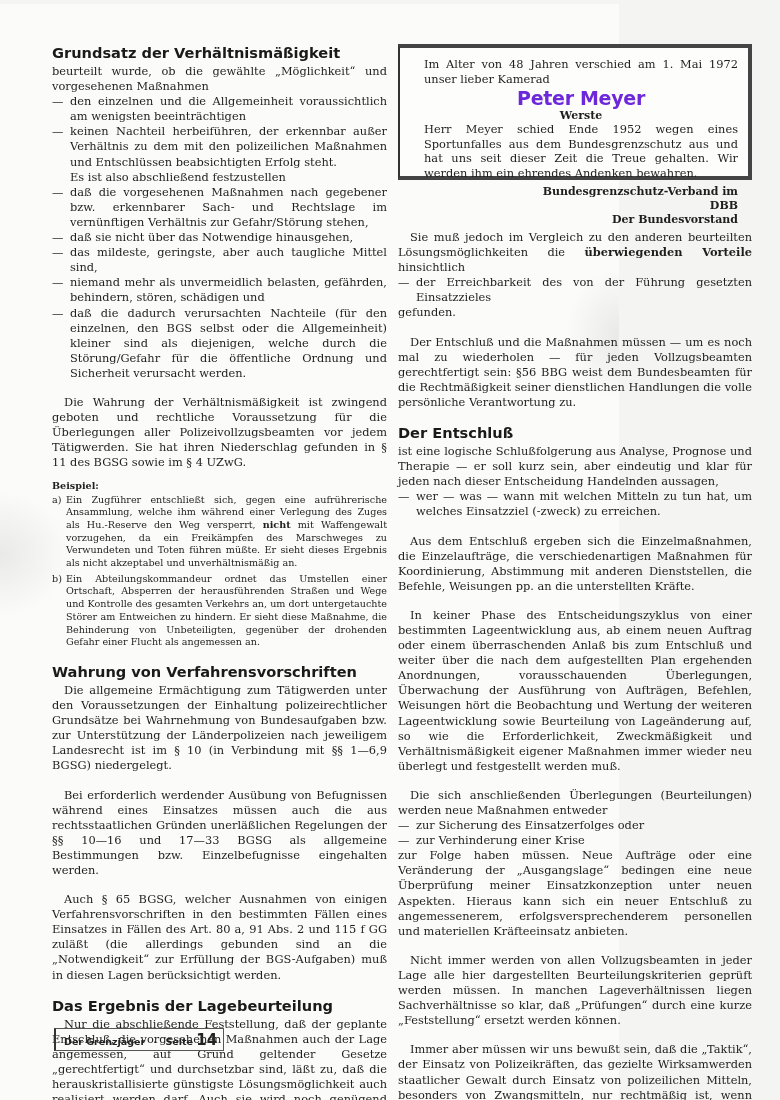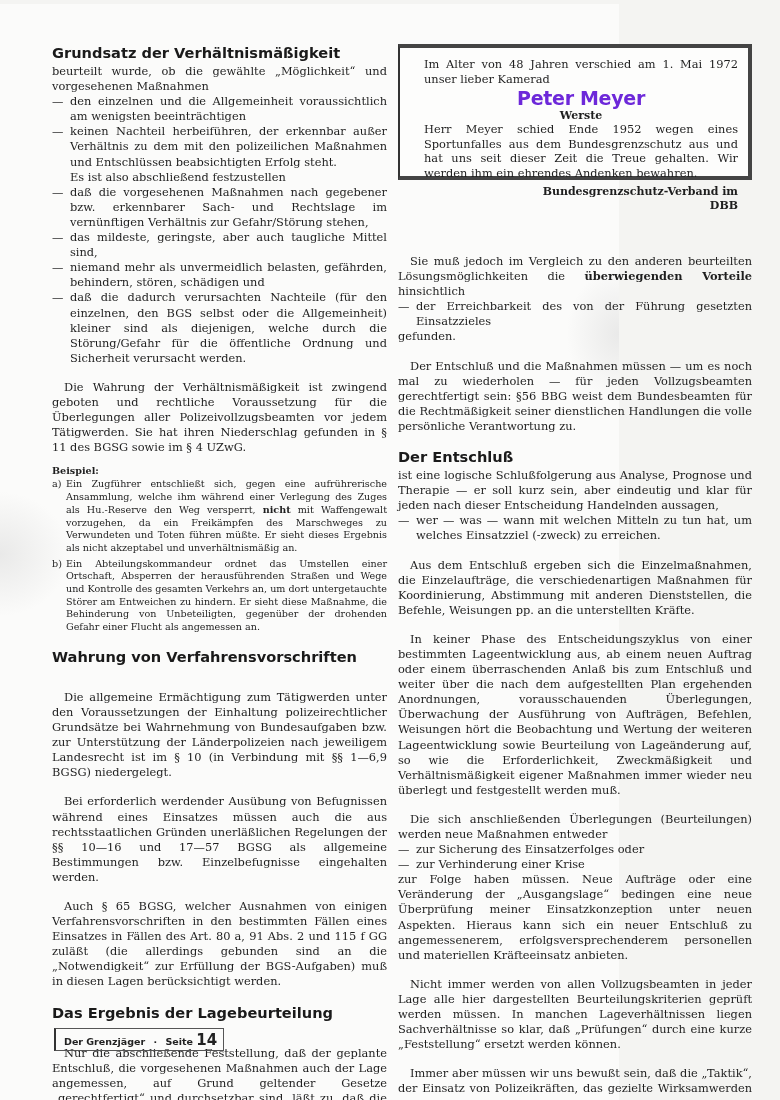--- a/index.html
+++ b/index.html
@@ -28,21 +28,21 @@
 
   h2 {
     font-family:"DejaVu Sans","Liberation Sans",sans-serif;
     font-weight:bold;
     font-size:14.6px;
     line-height:18px;
     margin:0 0 2px 0;
     color:#1a1a1a;
   }
   p { margin:0; }
-  .indent { text-indent:12px;margin-top:24px; }
+  .indent { text-indent:12px; }
   .gap { margin-top:14px; }
   .dash {
     padding-left:18px; text-indent:-18px;
   }
   .dash::before { content:"— "; display:inline-block; width:18px; text-indent:0; }
   .plain-sub { padding-left:18px; }
   .small {
     font-size:9.6px; line-height:12.7px;
   }
   .small-label { font-weight:bold; font-size:9.6px; margin-top:8px; }
@@ -88,44 +88,46 @@
 
 <div class="page">
 
   <div class="col col-left">
     <h2>Grundsatz der Verhältnismäßigkeit</h2>
     <p>beurteilt wurde, ob die gewählte „Möglichkeit“ und vorgesehenen Maßnahmen</p>
     <p class="dash">den einzelnen und die Allgemeinheit voraussichtlich am wenigsten beeinträchtigen</p>
     <p class="dash">keinen Nachteil herbeiführen, der erkennbar außer Verhältnis zu dem mit den polizeilichen Maßnahmen und Entschlüssen beabsichtigten Erfolg steht.</p>
     <p class="plain-sub">Es ist also abschließend festzustellen</p>
     <p class="dash">daß die vorgesehenen Maßnahmen nach gegebener bzw. erkennbarer Sach- und Rechtslage im vernünftigen Verhältnis zur Gefahr/Störung stehen,</p>
+    <p class="dash">daß sie nicht über das Notwendige hinausgehen,</p>
     <p class="dash">das mildeste, geringste, aber auch taugliche Mittel sind,</p>
     <p class="dash">niemand mehr als unvermeidlich belasten, gefährden, behindern, stören, schädigen und</p>
     <p class="dash">daß die dadurch verursachten Nachteile (für den einzelnen, den BGS selbst oder die Allgemeinheit) kleiner sind als diejenigen, welche durch die Störung/Gefahr für die öffentliche Ordnung und Sicherheit verursacht werden.</p>
     <p class="indent gap">Die Wahrung der Verhältnismäßigkeit ist zwingend geboten und rechtliche Voraussetzung für die Überlegungen aller Polizeivollzugsbeamten vor jedem Tätigwerden. Sie hat ihren Niederschlag gefunden in § 11 des BGSG sowie im § 4 UZwG.</p>
 
     <p class="small-label">Beispiel:</p>
     <p class="small ex"><span class="lbl">a)</span><span>Ein Zugführer entschließt sich, gegen eine aufrührerische Ansammlung, welche ihm während einer Verlegung des Zuges als Hu.-Reserve den Weg versperrt, </span><b>nicht</b><span> mit Waffengewalt vorzugehen, da ein Freikämpfen des Marschweges zu Verwundeten und Toten führen müßte. Er sieht dieses Ergebnis als nicht akzeptabel und unverhältnismäßig an.</span></p>
     <p class="small ex" style="margin-top:3px"><span class="lbl">b)</span><span>Ein Abteilungskommandeur ordnet das Umstellen einer Ortschaft, Absperren der herausführenden Straßen und Wege und Kontrolle des gesamten Verkehrs an, um dort untergetauchte Störer am Entweichen zu hindern. Er sieht diese Maßnahme, die Behinderung von Unbeteiligten, gegenüber der drohenden Gefahr einer Flucht als angemessen an.</span></p>
 
     <h2 class="section">Wahrung von Verfahrensvorschriften</h2>
     <p class="indent">Die allgemeine Ermächtigung zum Tätigwerden unter den Voraussetzungen der Einhaltung polizeirechtlicher Grundsätze bei Wahrnehmung von Bundesaufgaben bzw. zur Unterstützung der Länderpolizeien nach jeweiligem Landesrecht ist im § 10 (in Verbindung mit §§ 1—6,9 BGSG) niedergelegt.</p>
-    <p class="indent gap">Bei erforderlich werdender Ausübung von Befugnissen während eines Einsatzes müssen auch die aus rechtsstaatlichen Gründen unerläßlichen Regelungen der §§ 10—16 und 17—57 BGSG als allgemeine Bestimmungen bzw. Einzelbefugnisse eingehalten werden.</p>
+    <p class="indent gap">Bei erforderlich werdender Ausübung von Befugnissen während eines Einsatzes müssen auch die aus rechtsstaatlichen Gründen unerläßlichen Regelungen der §§ 10—16 und 17—33 BGSG als allgemeine Bestimmungen bzw. Einzelbefugnisse eingehalten werden.</p>
     <p class="indent gap">Auch § 65 BGSG, welcher Ausnahmen von einigen Verfahrensvorschriften in den bestimmten Fällen eines Einsatzes in Fällen des Art. 80 a, 91 Abs. 2 und 115 f GG zuläßt (die allerdings gebunden sind an die „Notwendigkeit“ zur Erfüllung der BGS-Aufgaben) muß in diesen Lagen berücksichtigt werden.</p>
 
     <h2 class="section">Das Ergebnis der Lagebeurteilung</h2>
     <p class="indent">Nur die abschließende Feststellung, daß der geplante Entschluß, die vorgesehenen Maßnahmen auch der Lage angemessen, auf Grund geltender Gesetze „gerechtfertigt“ und durchsetzbar sind, läßt zu, daß die herauskristallisierte günstigste Lösungsmöglichkeit auch realisiert werden darf. Auch sie wird noch genügend „Nachteile“ haben, sei es in der möglicherweise angebrachten Zurückhaltung im ersten Ansatz der Kräfte, geringen Erkenntnissen über Gegnerkreise und vermutlichem Verhalten von Störern, ihrer Ziele und rechtswidrigen Energien, nicht zu vermeidender Außerachtlassung einer zu befürchtenden Gefahr an anderer Stelle, fehlendem „Nachersatz“ bei möglichen Ausfällen, zu erwartenden psychischen Belastungen bei besonderen Anlässen (besonders mit politischem Hintergrund), erforderlichen Einschränkungen im Einsatz der zur Verfügung stehenden Mittel, vorauszusehenden Behinderungen, Belastungen, Störungen für die Öffentlichkeit (Allgemeinheit), Gefahren und Belästigungen für Unbeteiligte, unbefriedigendem Schutz von öffentlichen Einrichtungen, noch nicht genügend hergestelltem Einvernehmen aller zuständigen und verantwortlichen Stellen pp.</p>
   </div>
 
   <div class="notice">
     <p class="body">Im Alter von 48 Jahren verschied am 1. Mai 1972 unser lieber Kamerad</p>
     <p class="name">Peter Meyer</p>
     <p class="place">Werste</p>
     <p class="body">Herr Meyer schied Ende 1952 wegen eines Sportunfalles aus dem Bundesgrenzschutz aus und hat uns seit dieser Zeit die Treue gehalten. Wir werden ihm ein ehrendes Andenken bewahren.</p>
     <p class="sig" style="margin-top:4px">Bundesgrenzschutz-Verband im DBB</p>
+    <p class="sig">Der Bundesvorstand</p>
   </div>
 
   <div class="col col-right" style="top:226px">
     <p class="indent"><span>Sie muß jedoch im Vergleich zu den anderen beurteilten Lösungsmöglichkeiten die </span><b>überwiegenden Vorteile</b><span> hinsichtlich</span></p>
     <p class="dash">der Erreichbarkeit des von der Führung gesetzten Einsatzzieles</p>
     <p>gefunden.</p>
     <p class="indent gap">Der Entschluß und die Maßnahmen müssen — um es noch mal zu wiederholen — für jeden Vollzugsbeamten gerechtfertigt sein: §56 BBG weist dem Bundesbeamten für die Rechtmäßigkeit seiner dienstlichen Handlungen die volle persönliche Verantwortung zu.</p>
 
     <h2 class="section">Der Entschluß</h2>
     <p>ist eine logische Schlußfolgerung aus Analyse, Prognose und Therapie — er soll kurz sein, aber eindeutig und klar für jeden nach dieser Entscheidung Handelnden aussagen,</p>

